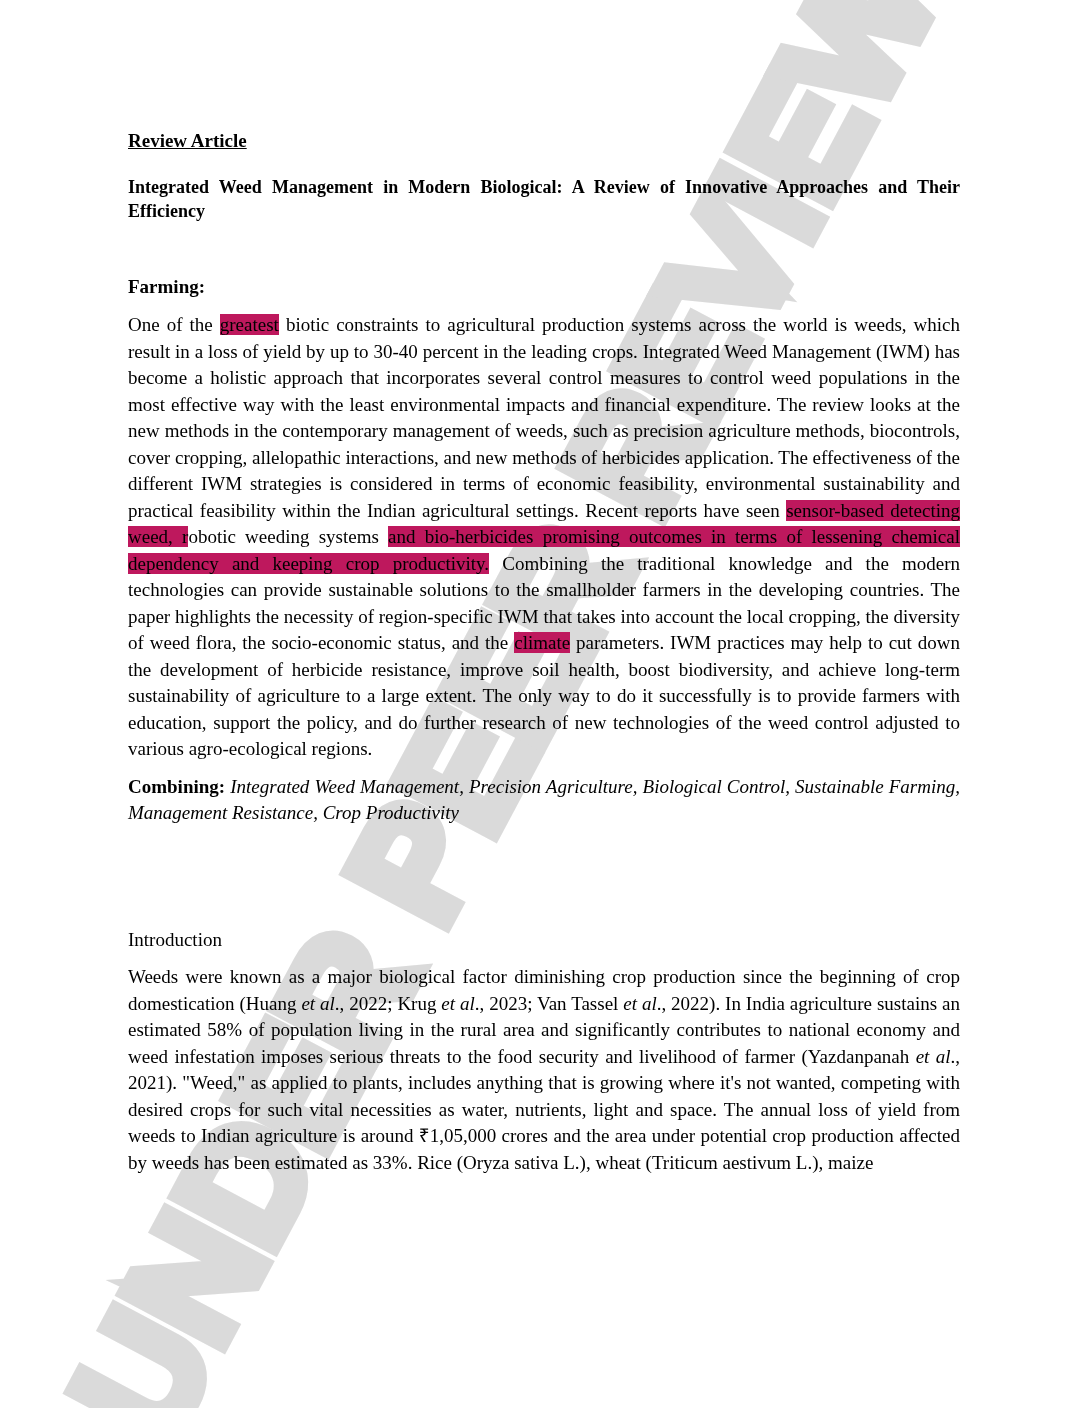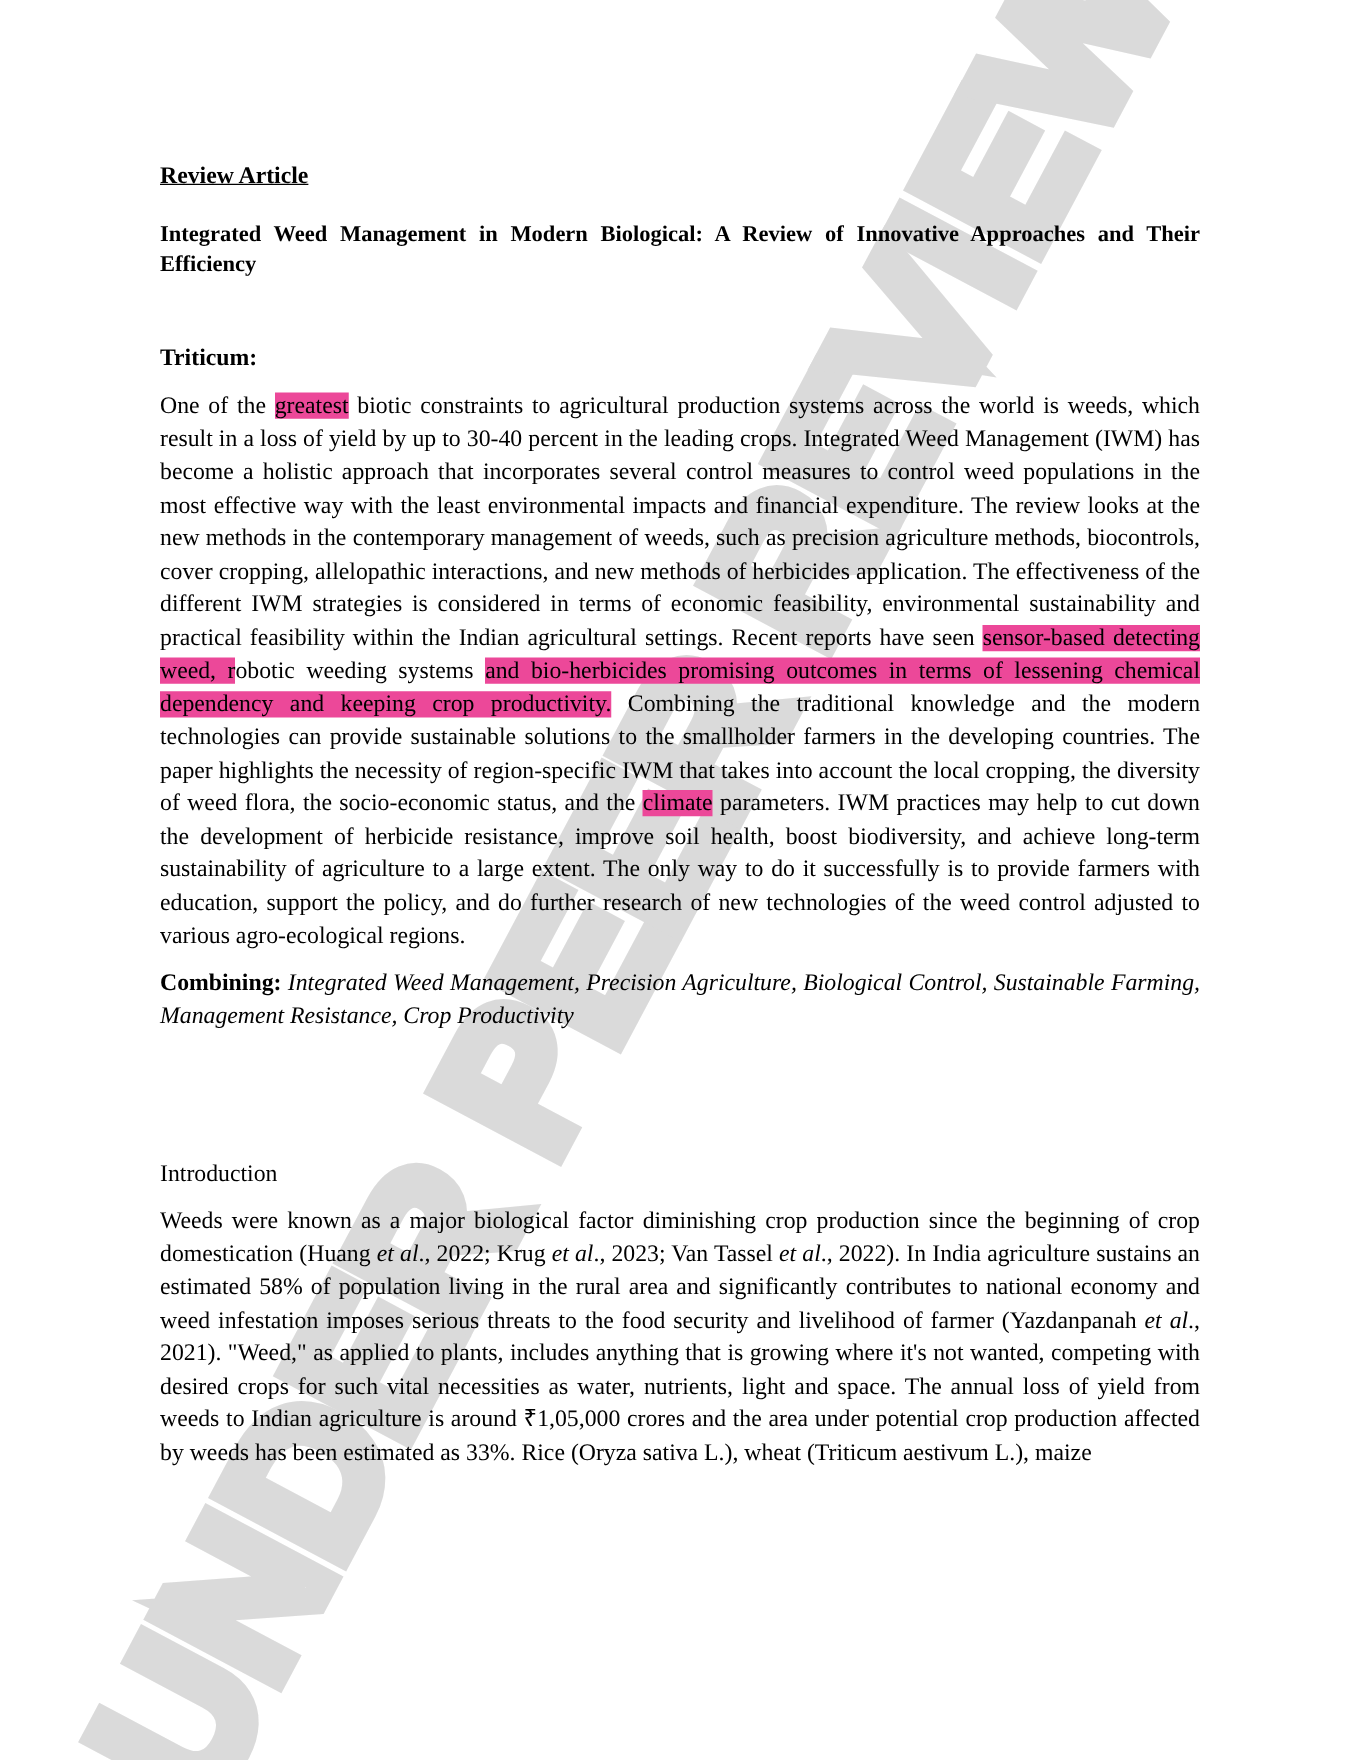--- a/index.html
+++ b/index.html
@@ -17,41 +17,41 @@
     white-space: nowrap;
     z-index: 1;
     opacity: 0.95;
     pointer-events: none;
   }
   .content { position: absolute; left: 128px; top: 128px; width: 832px; z-index: 2; font-size: 19px; line-height: 26.5px; }
   .article-type { font-weight: bold; text-decoration: underline; font-size: 19px; margin: 0 0 20px 0; }
   .title { font-weight: bold; font-size: 18px; line-height: 24px; text-align: justify; margin: 0; }
   .abstract-heading { font-weight: bold; font-size: 19px; margin: 51px 0 12px 0; }
   .para { text-align: justify; margin: 0; }
-  .hl { background: #ec4899; }
+  .hl { background: #be185d; }
   .keywords { margin-top: 11px; text-align: justify; }
   .keywords .label { font-weight: bold; }
   .keywords .list { font-style: italic; }
   .intro-heading { font-weight: normal; font-size: 19px; margin: 100px 0 11px 0; }
   .intro i { font-style: italic; }
 </style>
 </head>
 <body>
 
 <div class="page">
 
   <div class="watermark">UNDER PEER REVIEW</div>
 
   <div class="content">
 
     <p class="article-type">Review Article</p>
 
     <h1 class="title">Integrated Weed Management in Modern Biological: A Review of Innovative Approaches and Their Efficiency</h1>
 
-    <h2 class="abstract-heading">Triticum:</h2>
+    <h2 class="abstract-heading">Farming:</h2>
 
     <p class="para"><span>One of the </span><span class="hl">greatest</span><span> biotic constraints to agricultural production systems across the world is weeds, which result in a loss of yield by up to 30-40 percent in the leading crops. Integrated Weed Management (IWM) has become a holistic approach that incorporates several control measures to control weed populations in the most effective way with the least environmental impacts and financial expenditure. The review looks at the new methods in the contemporary management of weeds, such as precision agriculture methods, biocontrols, cover cropping, allelopathic interactions, and new methods of herbicides application. The effectiveness of the different IWM strategies is considered in terms of economic feasibility, environmental sustainability and practical feasibility within the Indian agricultural settings. Recent reports have seen </span><span class="hl">sensor-based detecting weed, r</span><span>obotic weeding systems </span><span class="hl">and bio-herbicides promising outcomes in terms of lessening chemical dependency and keeping crop productivity.</span><span> Combining the traditional knowledge and the modern technologies can provide sustainable solutions to the smallholder farmers in the developing countries. The paper highlights the necessity of region-specific IWM that takes into account the local cropping, the diversity of weed flora, the socio-economic status, and the </span><span class="hl">climate</span><span> parameters. IWM practices may help to cut down the development of herbicide resistance, improve soil health, boost biodiversity, and achieve long-term sustainability of agriculture to a large extent. The only way to do it successfully is to provide farmers with education, support the policy, and do further research of new technologies of the weed control adjusted to various agro-ecological regions.</span></p>
 
     <p class="keywords"><span class="label">Combining:</span><span class="list"> Integrated Weed Management, Precision Agriculture, Biological Control, Sustainable Farming, Management Resistance, Crop Productivity</span></p>
 
     <h2 class="intro-heading">Introduction</h2>
 
     <p class="para intro"><span>Weeds  were known as a major biological factor diminishing crop production since the beginning of crop domestication (Huang </span><i>et al</i><span>., 2022; Krug </span><i>et al</i><span>., 2023; Van Tassel </span><i>et al</i><span>., 2022). In India agriculture sustains an estimated 58% of population living in the rural area and significantly contributes to national economy and weed infestation imposes serious threats to the food security and livelihood of farmer (Yazdanpanah </span><i>et al</i><span>., 2021). "Weed," as applied to plants, includes anything that is growing where it's not wanted, competing with desired crops for such vital necessities as water, nutrients, light  and space. The annual loss of yield from weeds to Indian agriculture is around ₹1,05,000 crores and the area under potential crop production affected by weeds has been  estimated as 33%. Rice (Oryza sativa L.), wheat (Triticum aestivum L.), maize</span></p>
 
   </div>

